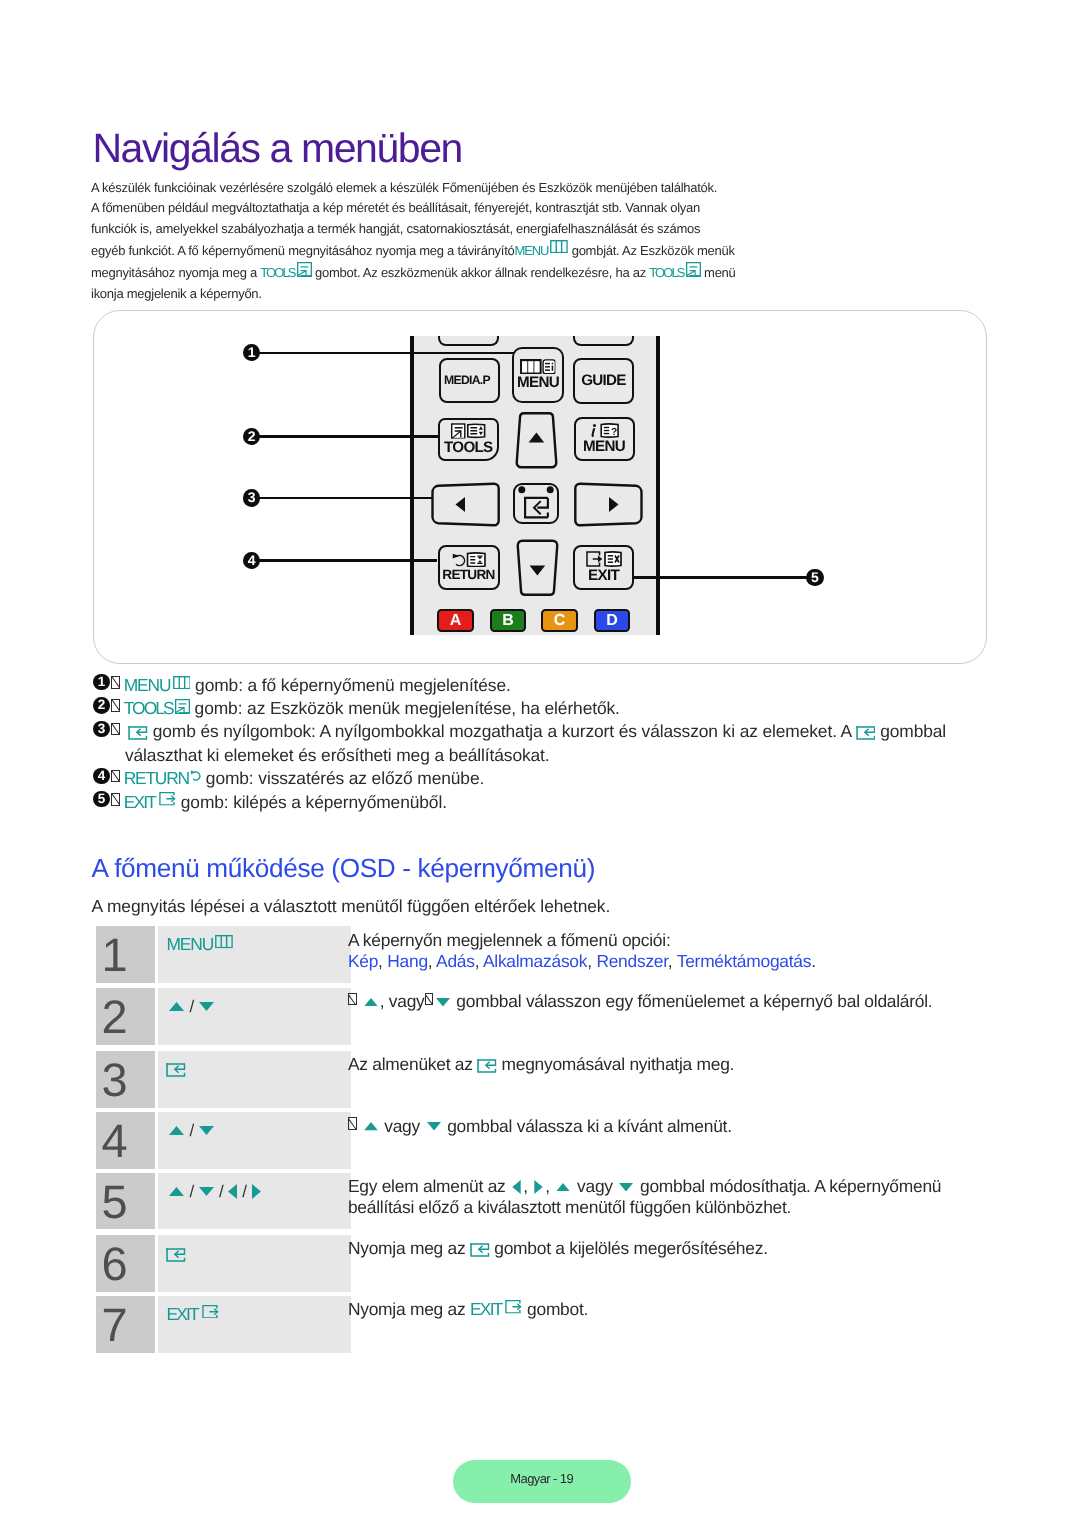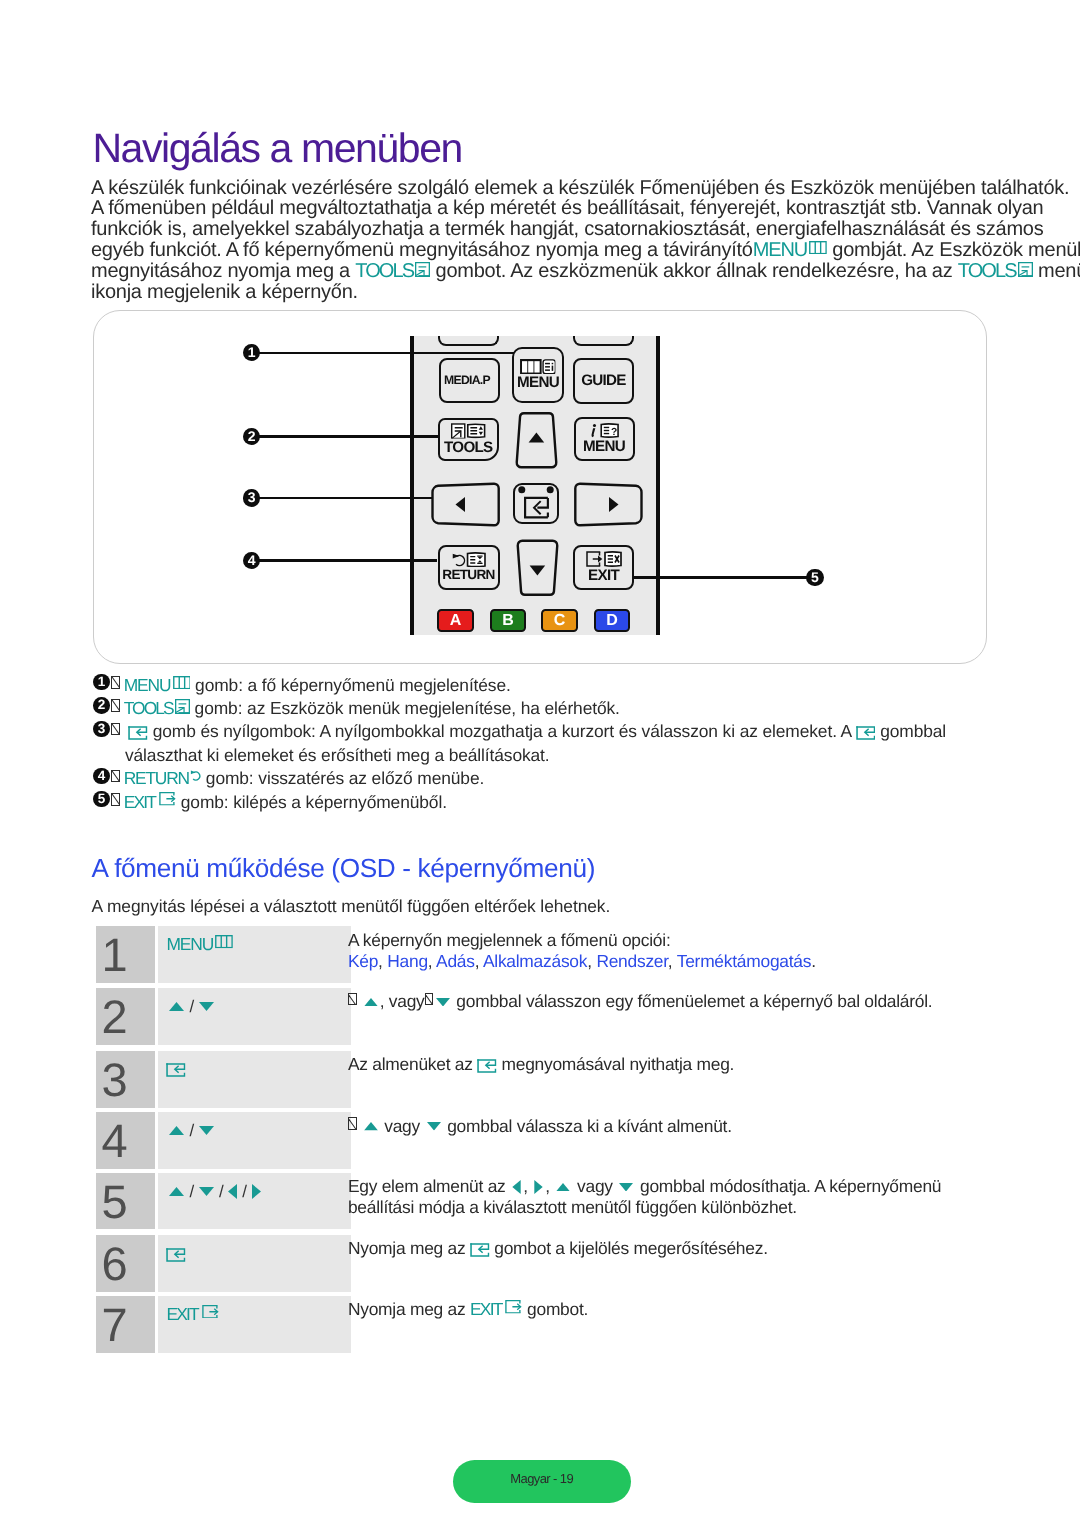--- a/index.html
+++ b/index.html
@@ -3,21 +3,21 @@
 <meta charset="utf-8">
 <style>
   html,body{margin:0;padding:0;background:#fff;}
   body{width:1080px;height:1534px;font-family:"Liberation Sans",sans-serif;color:#2b2b2b;
        -webkit-font-smoothing:antialiased;text-rendering:geometricPrecision;}
   .page{position:relative;width:1080px;height:1534px;overflow:hidden;background:#fff;}
 
   h1.title{position:absolute;left:92.4px;top:123.5px;margin:0;font-size:41px;font-weight:400;
            color:#4c1d95;letter-spacing:-1.42px;line-height:48px;white-space:nowrap;}
 
-  .intro{position:absolute;left:91px;top:177.5px;width:881px;font-size:20px;line-height:20.85px;
+  .intro{position:absolute;left:91px;top:177.5px;width:881px;font-size:13px;line-height:20.85px;
          color:#2b2b2b;letter-spacing:-0.26px;word-spacing:0px;}
   .iline{white-space:nowrap;}
   .ic.icmenu{color:#139a95;vertical-align:1.6px;margin-left:2.1px;}
   .ic.ictools{color:#139a95;vertical-align:0.3px;margin-left:2.1px;}
   .ic.icenter{color:#139a95;vertical-align:-2.6px;}
   .ic.icreturn{color:#139a95;vertical-align:2.5px;margin-left:1.3px;}
   .ic.icexit{color:#139a95;vertical-align:1.6px;margin-left:3.7px;}
   .teal{color:#139a95;}
   .lsmenu{letter-spacing:-1.12px;}
   .lstools{letter-spacing:-1.9px;}
@@ -80,21 +80,21 @@
         white-space:nowrap;}
   .sdesc{position:absolute;left:252px;top:3.5px;width:610px;font-size:17.4px;line-height:21.3px;
          color:#2b2b2b;letter-spacing:-0.25px;}
   .tri{vertical-align:1px;margin:0 1px;}
   .skey .tri{margin:0 3px;}
   .skey .sl{margin:0 2px;}
   .tri.trl{vertical-align:-2px;}
   .tri.tin{margin:0 2px;}
   .sl{color:#333;margin:0 4px;font-size:17px;}
 
-  .footer{position:absolute;left:452.8px;top:1460px;width:177.8px;height:43.3px;background:#22c55e;
+  .footer{position:absolute;left:452.8px;top:1460px;width:177.8px;height:43.3px;background:#86efac;
           border-radius:22px;font-size:13px;color:#2b2b2b;text-align:center;line-height:37.5px;
           letter-spacing:-0.6px;}
 </style>
 </head>
 <body>
 
 <svg width="0" height="0" style="position:absolute" aria-hidden="true">
     <defs>
 
   <symbol id="i-menu" viewBox="0 0 36 27">
@@ -412,21 +412,21 @@
             <use href="#t-right"></use>
           </svg></div>
       <div class="sdesc"><span>Egy elem almenüt az </span><svg class="tri trl tin" width="9" height="14">
             <use href="#t-left"></use>
           </svg><span>, </span><svg class="tri trl tin" width="9" height="14">
             <use href="#t-right"></use>
           </svg><span>, </span><svg class="tri tin" width="14" height="8.6">
             <use href="#t-up"></use>
           </svg><span> vagy </span><svg class="tri tin" width="14" height="8.6">
             <use href="#t-down"></use>
-          </svg><span> gombbal módosíthatja. A képernyőmenü</span><br><span>beállítási módja a kiválasztott menütől függően különbözhet.</span></div>
+          </svg><span> gombbal módosíthatja. A képernyőmenü</span><br><span>beállítási előző a kiválasztott menütől függően különbözhet.</span></div>
     </div>
 
     <div class="srow" style="top:308.7px;">
       <div class="snum">6</div>
       <div class="skey"><svg class="ic icenter" width="19.6" height="14">
             <use href="#i-enter"></use>
           </svg></div>
       <div class="sdesc"><span>Nyomja meg az </span><svg class="ic icenter" width="19.6" height="14">
             <use href="#i-enter"></use>
           </svg><span> gombot a kijelölés megerősítéséhez.</span></div>

